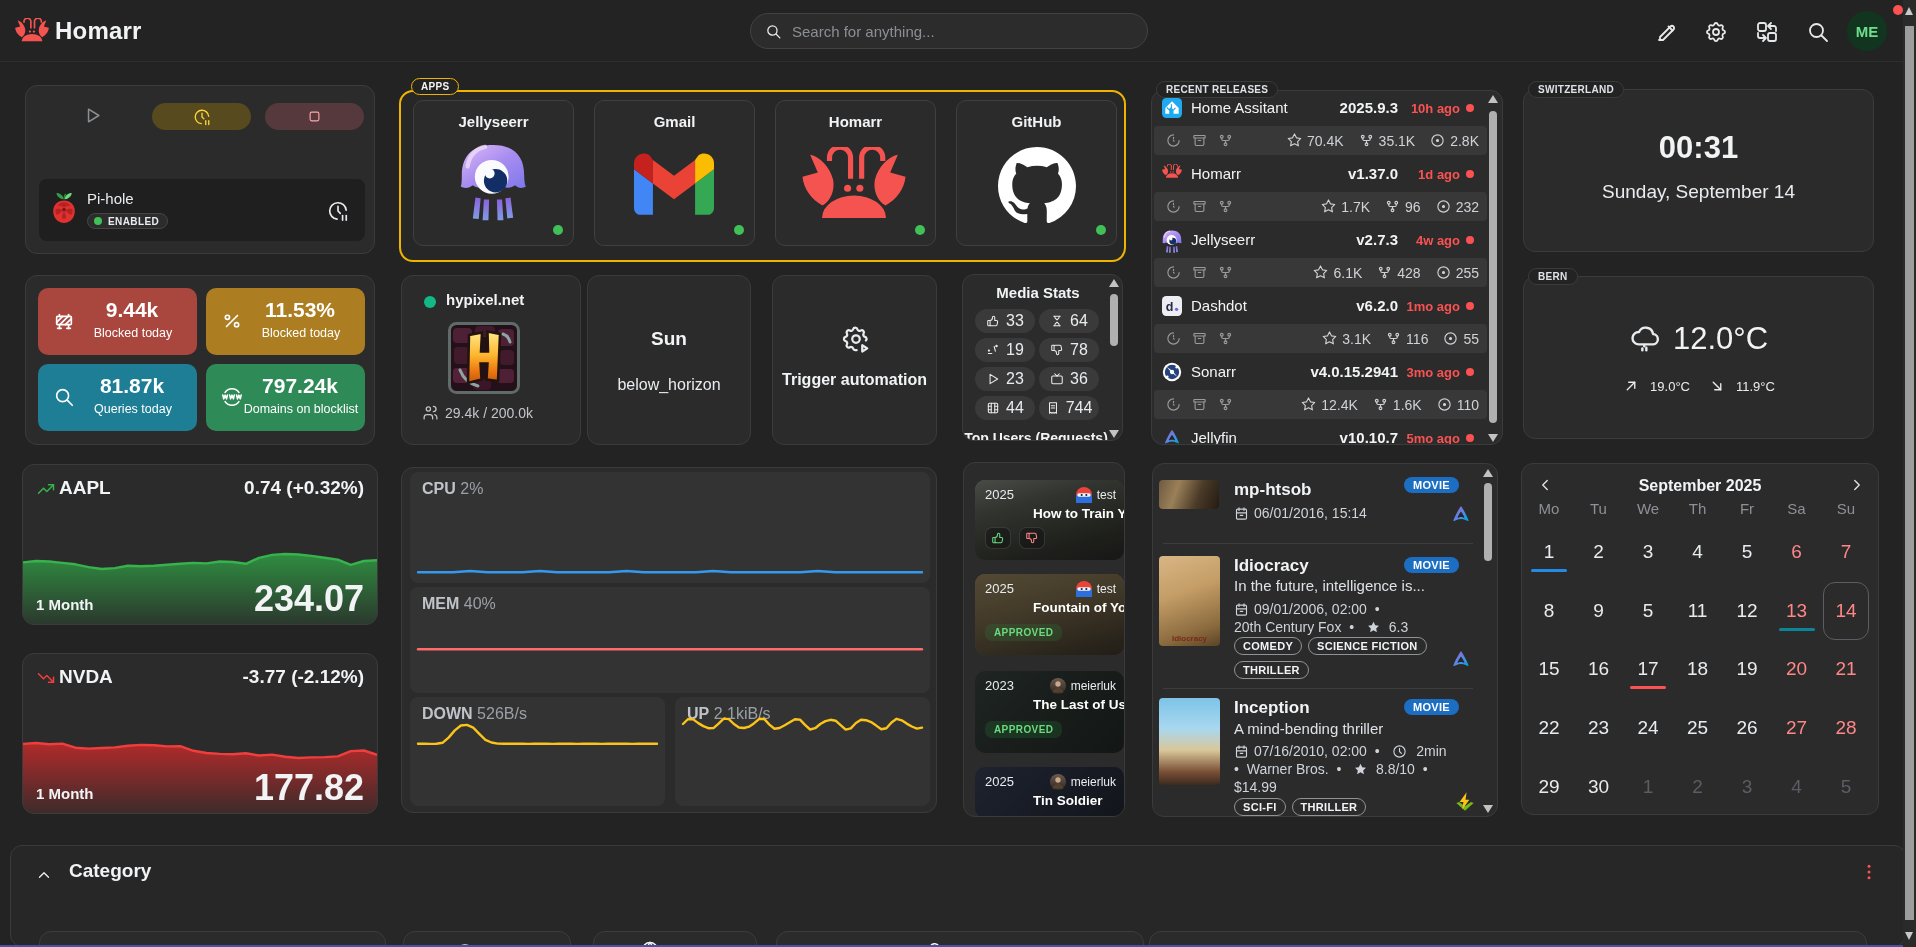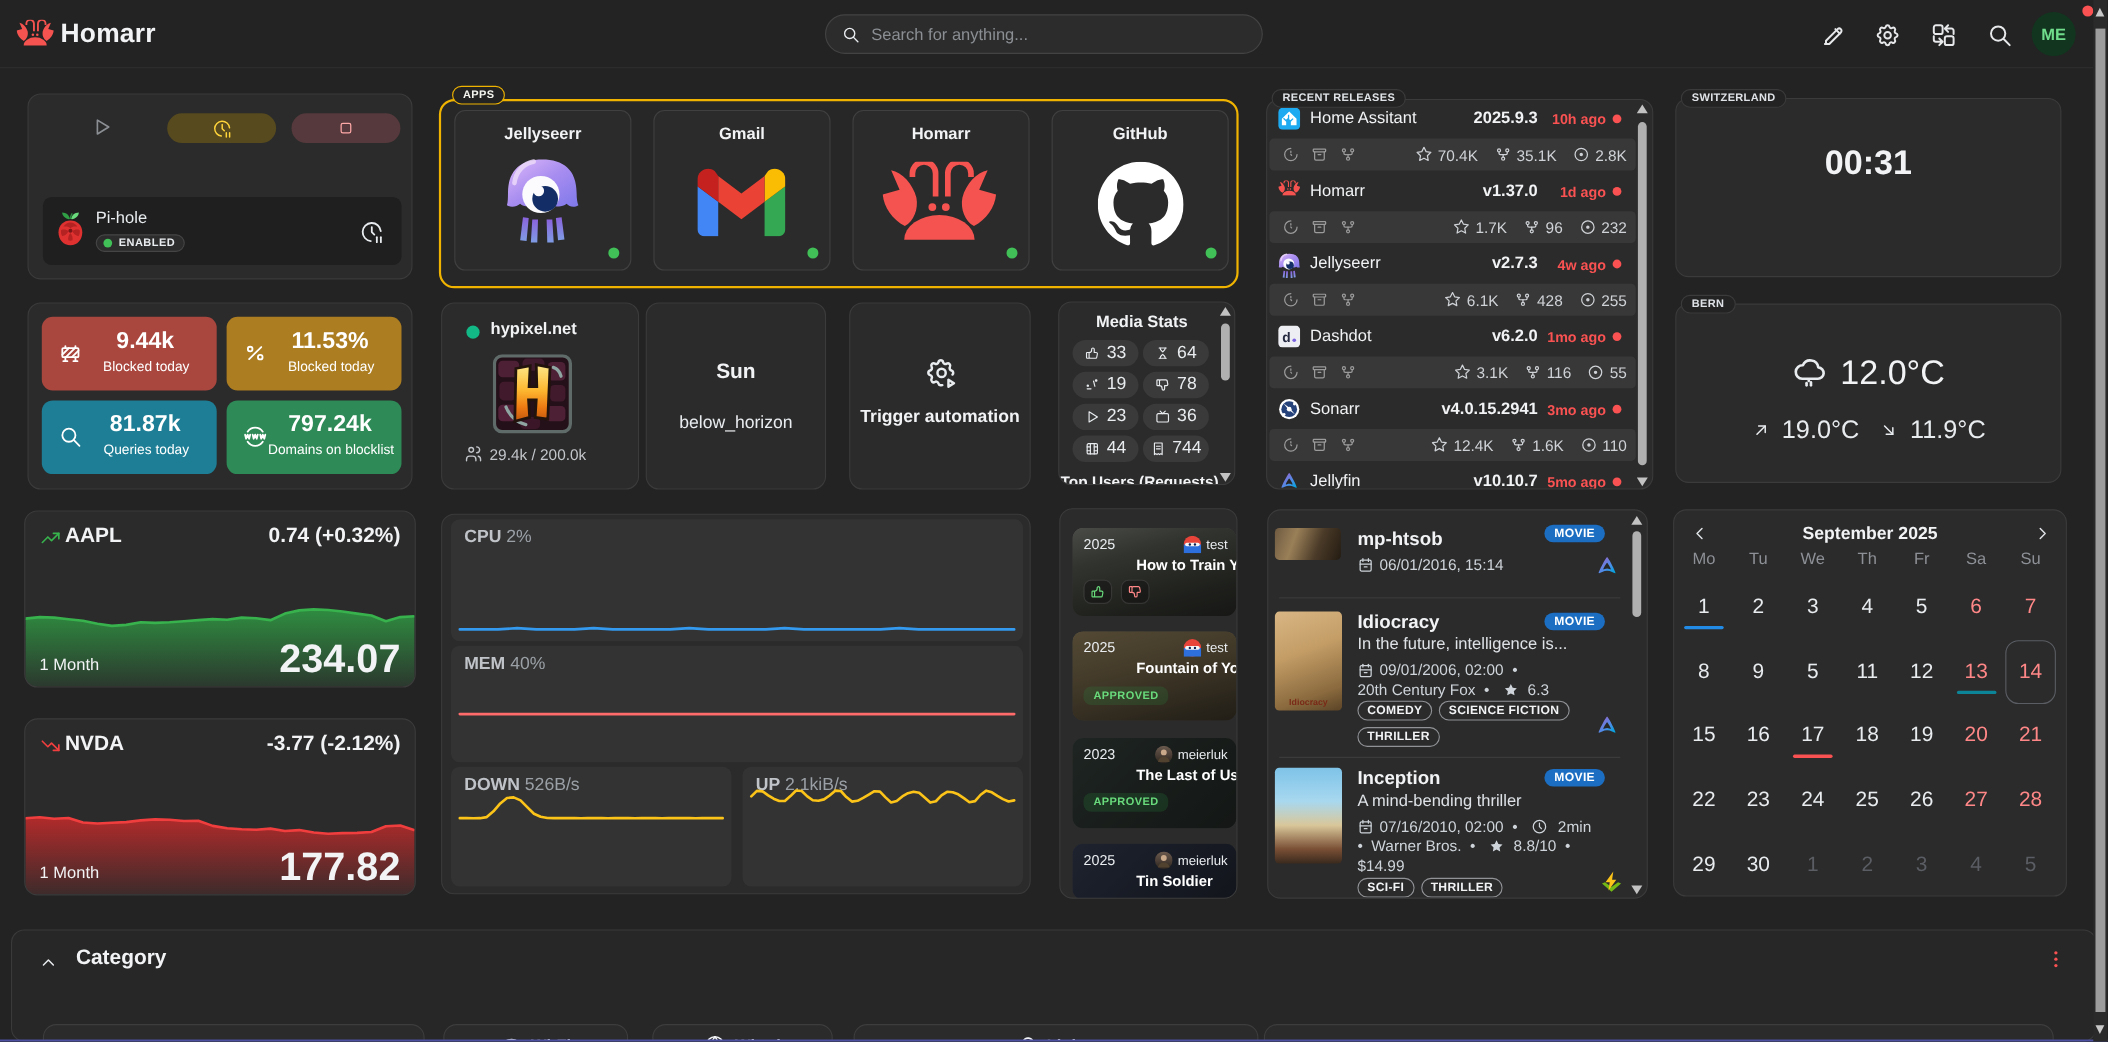--- a/index.html
+++ b/index.html
@@ -56,21 +56,21 @@
   .ph-tile .pic { position:absolute; left:15px; top:22px; }
   .ph-tile .v { position:absolute; left:36px; top:10px; width:116px; text-align:center; font-size:21px; font-weight:bold; }
   .ph-tile .l { position:absolute; left:36px; top:38px; width:118px; text-align:center; font-size:12.5px; white-space:nowrap; }
   
   .ms-pill { position:absolute; width:60px; height:24px; background:#3a3a3a; border-radius:12px; display:flex; align-items:center; justify-content:center; gap:6px; color:#e9ecef; }
   .ms-pill .v { font-size:16px; }
   
   .stock { position:absolute; left:22px; width:356px; height:161px; background:#2b2b2b; border:1px solid #3b3b3b; border-radius:12px; overflow:hidden; }
   .stock .sym { position:absolute; left:36px; top:12px; font-size:19px; font-weight:bold; color:#f1f3f5; }
   .stock .chg { position:absolute; right:13px; top:12px; font-size:19px; font-weight:bold; color:#f1f3f5; }
-  .stock .per { position:absolute; left:13px; bottom:11px; font-size:15px; font-weight:normal; color:#f1f3f5; z-index:2; }
+  .stock .per { position:absolute; left:13px; bottom:11px; font-size:15px; font-weight:bold; color:#f1f3f5; z-index:2; }
   .stock .prc { position:absolute; right:13px; bottom:4px; font-size:36px; font-weight:bold; color:#f1f3f5; z-index:2; }
   .stock svg.chart { position:absolute; left:0; bottom:0; }
   
   .sys-panel { position:absolute; background:#333333; border-radius:8px; overflow:hidden; }
   .sys-panel .lb { position:absolute; left:12px; top:8px; font-size:16px; color:#9aa0a6; }
   .sys-panel .lb b { color:#c0c4c9; }
   .sys-panel svg { position:absolute; left:0; top:0; }
   
   .req-card { position:absolute; left:11px; width:149px; border-radius:10px; overflow:hidden; }
   .req-card .bg { position:absolute; inset:0; }
@@ -685,36 +685,37 @@
     <div class="wsb" style="left:336px;top:4px;width:10px;height:347px">
       <div class="tri-up"></div>
         <div class="tri-dn"></div>
       <div class="th" style="top:16px;height:312px"></div>
     </div>
   </div>
   <div class="sec-label" style="left:1156px;top:81px">RECENT RELEASES</div>
 
   <div class="widget" id="w-clock" style="left:1523px;top:89px;width:351px;height:163px">
     <div class="abs" style="left:0;top:40px;width:100%;text-align:center;font-size:31px;font-weight:bold;color:#f1f3f5">00:31</div>
+    <div class="abs" style="left:0;top:91px;width:100%;text-align:center;font-size:19px;color:#e9ecef">Sunday, September 14</div>
   </div>
   <div class="sec-label" style="left:1528px;top:81px">SWITZERLAND</div>
 
   <div class="widget" id="w-weather" style="left:1523px;top:276px;width:351px;height:163px">
     <div class="abs" style="left:0;top:44px;width:100%;display:flex;align-items:center;justify-content:center;gap:12px">
       <span class="ico">
           <svg width="32" height="32" viewBox="0 0 24 24" fill="none" stroke="currentColor" stroke-width="1.8" stroke-linecap="round" stroke-linejoin="round">
             <path d="M7 16a4.6 4.6 0 1 1 .5-9.2A5.5 5.5 0 0 1 18 8.2 3.9 3.9 0 0 1 17.5 16H7z"></path>
             <path d="M10 19v1.5"></path>
             <path d="M13 18.5v2"></path>
             <path d="M11.5 16.5v1"></path>
           </svg>
         </span>
       <span style="font-size:31px;color:#f1f3f5">12.0°C</span>
     </div>
-    <div class="abs" style="left:0;top:100px;width:100%;display:flex;align-items:center;justify-content:center;gap:10px;font-size:23px;color:#e9ecef">
+    <div class="abs" style="left:0;top:100px;width:100%;display:flex;align-items:center;justify-content:center;gap:10px;font-size:13px;color:#e9ecef">
       <span class="ico">
           <svg width="18" height="18" viewBox="0 0 24 24" fill="none" stroke="currentColor" stroke-width="1.8" stroke-linecap="round" stroke-linejoin="round">
             <path d="M7 17L17 7"></path>
             <path d="M9 7h8v8"></path>
           </svg>
         </span>
       <span>19.0°C</span>
       <span class="ico" style="margin-left:8px">
           <svg width="18" height="18" viewBox="0 0 24 24" fill="none" stroke="currentColor" stroke-width="1.8" stroke-linecap="round" stroke-linejoin="round">
             <path d="M7 7l10 10"></path>

